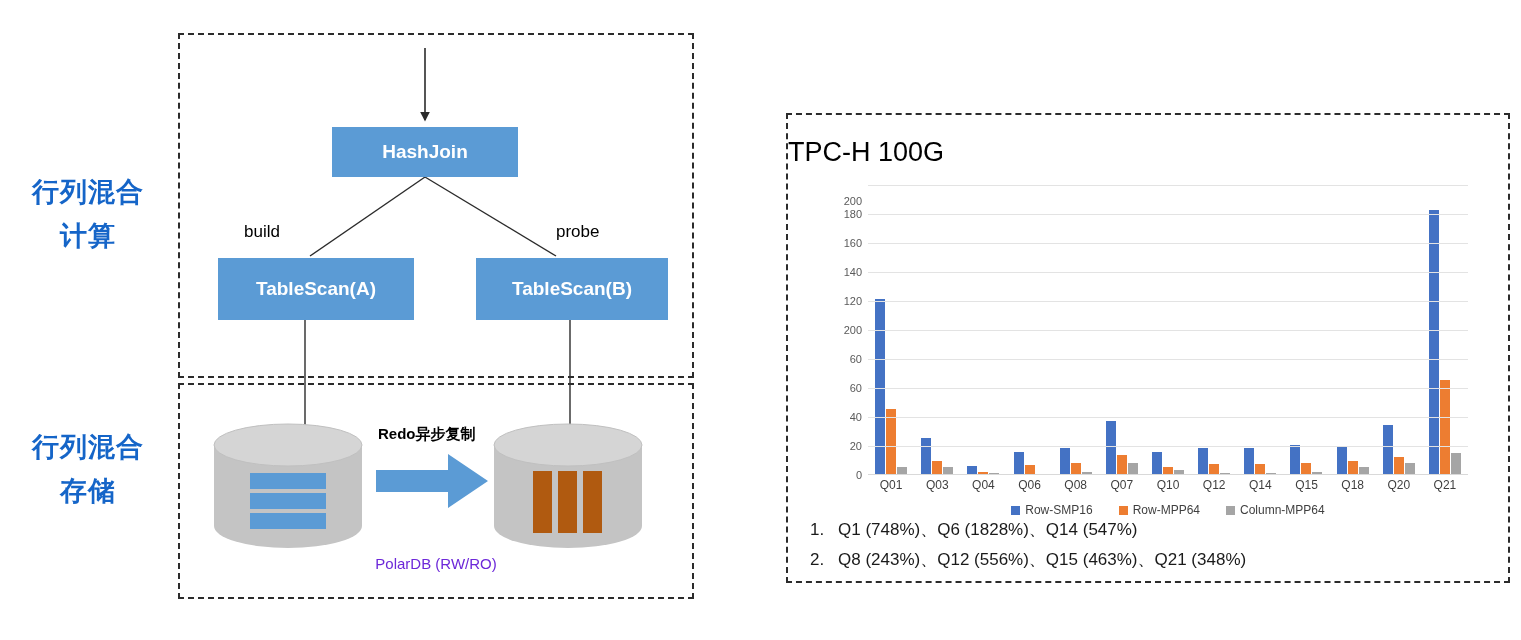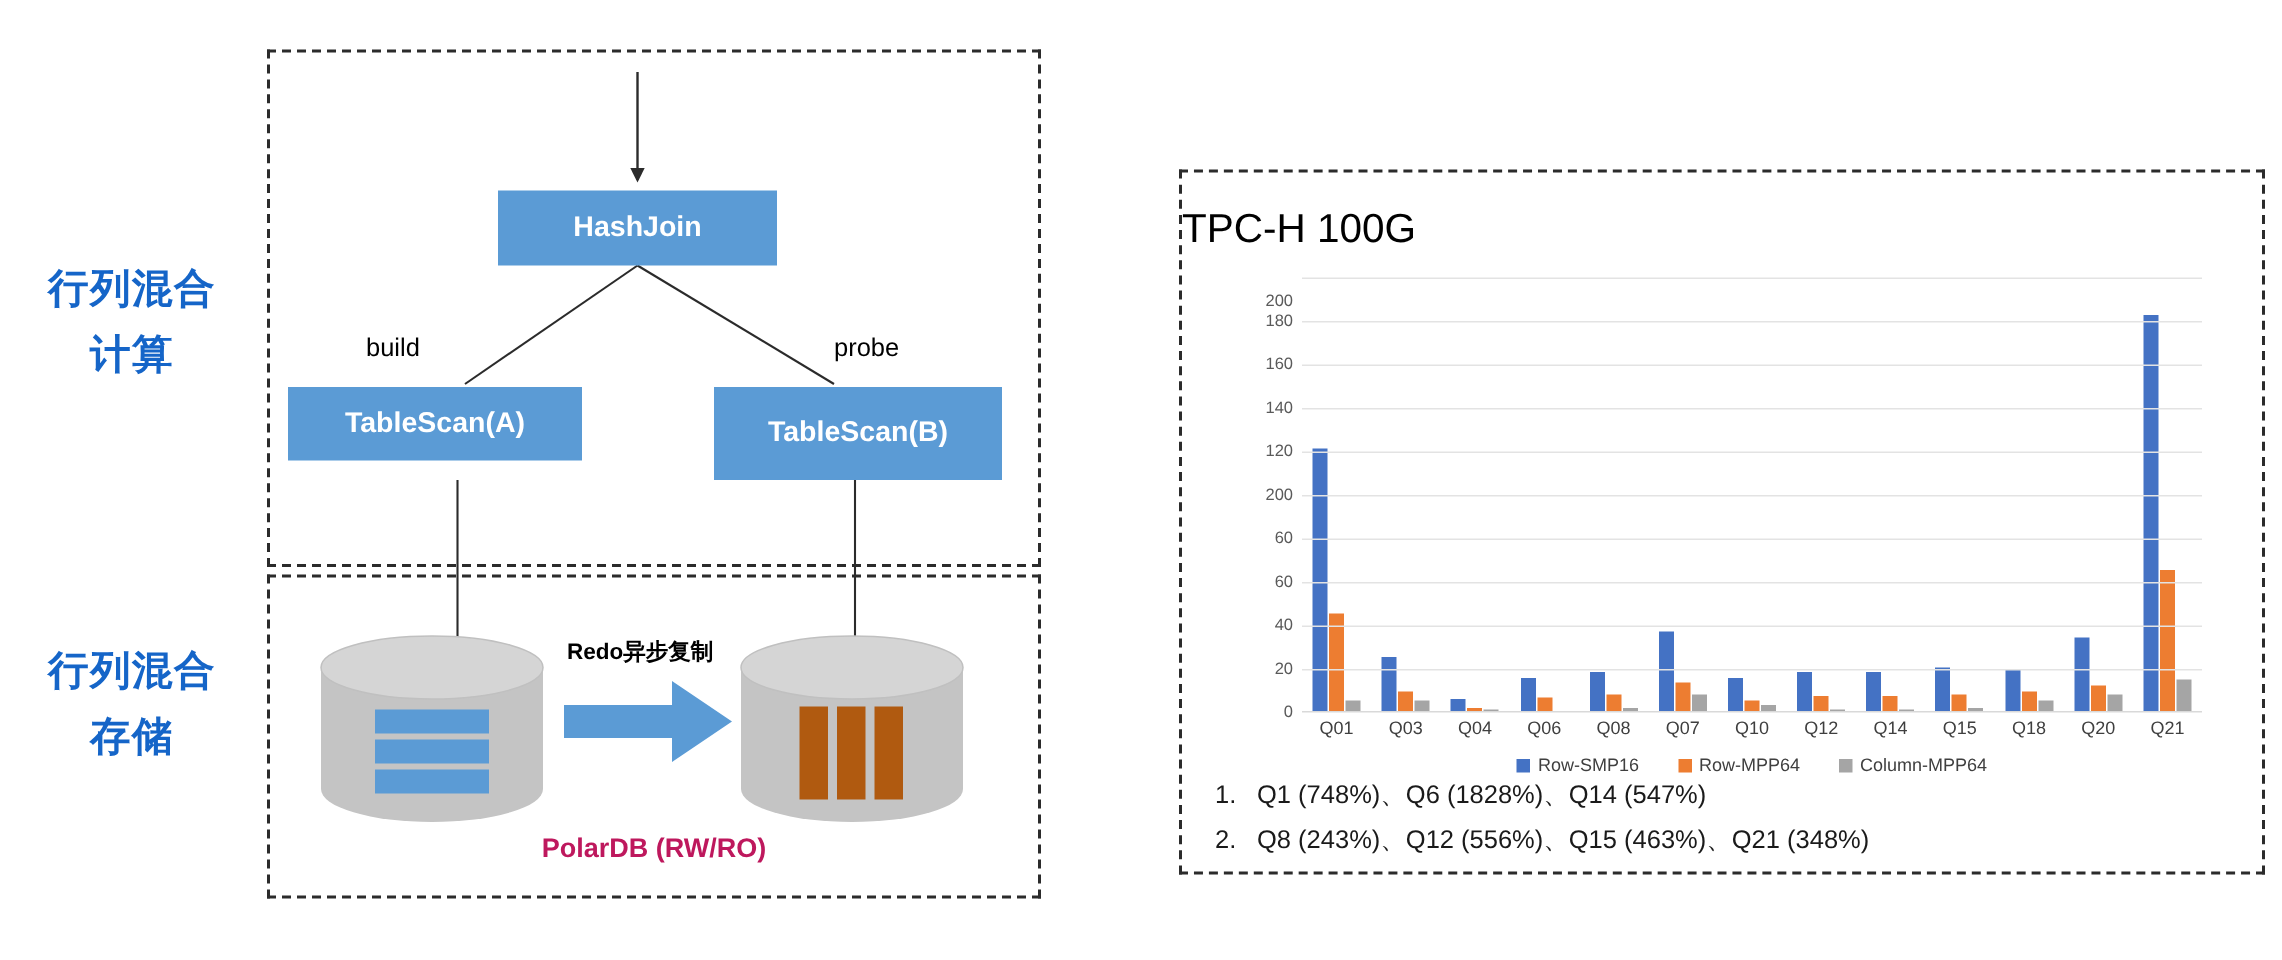--- a/index.html
+++ b/index.html
@@ -12,36 +12,36 @@
   #label-compute{left:8px;top:170px;}
   #label-storage{left:8px;top:425px;}
   .side-label .l2{display:block;}
 
   .dash-box{position:absolute;border:2px dashed #2b2b2b;box-sizing:border-box;}
   #compute-box{left:178px;top:33px;width:516px;height:345px;}
   #storage-box{left:178px;top:383px;width:516px;height:216px;}
 
   .node{position:absolute;background:#5B9BD5;color:#ffffff;font-weight:bold;display:flex;align-items:center;justify-content:center;box-sizing:border-box;}
   #node-hashjoin{left:332px;top:127px;width:186px;height:50px;font-size:19px;}
-  #node-scan-a{left:192px;top:258px;width:196px;height:49px;font-size:19px;}
+  #node-scan-a{left:218px;top:258px;width:196px;height:62px;font-size:19px;}
   #node-scan-b{left:476px;top:258px;width:192px;height:62px;font-size:19px;}
 
   .edge-label{position:absolute;font-size:17px;color:#000;}
   #label-build{left:244px;top:222px;}
   #label-probe{left:556px;top:222px;text-align:center;}
 
   #svg-edges{position:absolute;left:0;top:0;width:760px;height:640px;pointer-events:none;}
 
   .cyl{position:absolute;}
   #cyl-left{left:212px;top:423px;width:152px;height:125px;}
   #cyl-right{left:492px;top:423px;width:152px;height:125px;}
 
   #redo-label{position:absolute;left:378px;top:425px;font-size:15px;font-weight:bold;color:#000;white-space:nowrap;}
   #redo-arrow{position:absolute;left:372px;top:450px;width:120px;height:62px;}
-  #polardb-label{position:absolute;left:178px;top:555px;width:516px;text-align:center;font-size:18px;font-weight:bold;color:#be185d;}
+  #polardb-label{position:absolute;left:178px;top:555px;width:516px;text-align:center;font-size:15px;font-weight:normal;color:#6d28d9;}
 
   
   #right-panel{position:absolute;left:786px;top:113px;width:724px;height:470px;border:2px dashed #2b2b2b;box-sizing:border-box;background:#fff;}
 
   #chart-title{position:absolute;left:0;top:22px;width:100%;text-align:left;font-size:27px;color:#000000;}
 
   #plot-wrap{position:absolute;left:44px;top:70px;width:656px;height:400px;}
   #y-axis{position:absolute;left:0;top:0;width:34px;height:290px;}
   .ytick{position:absolute;right:4px;font-size:11px;color:#5a5a5a;transform:translateY(-50%);white-space:nowrap;}
 

